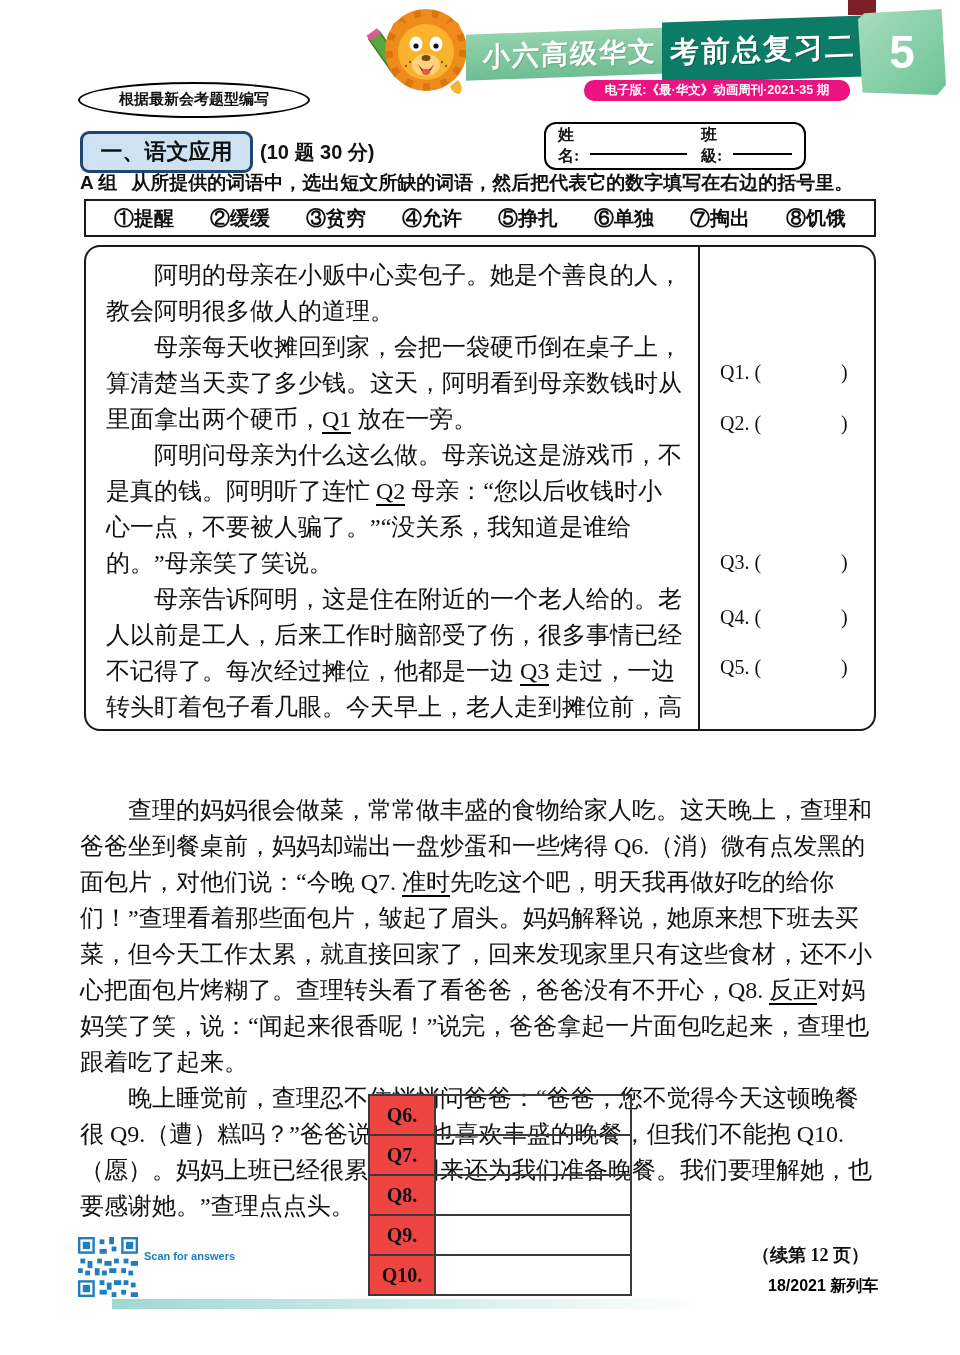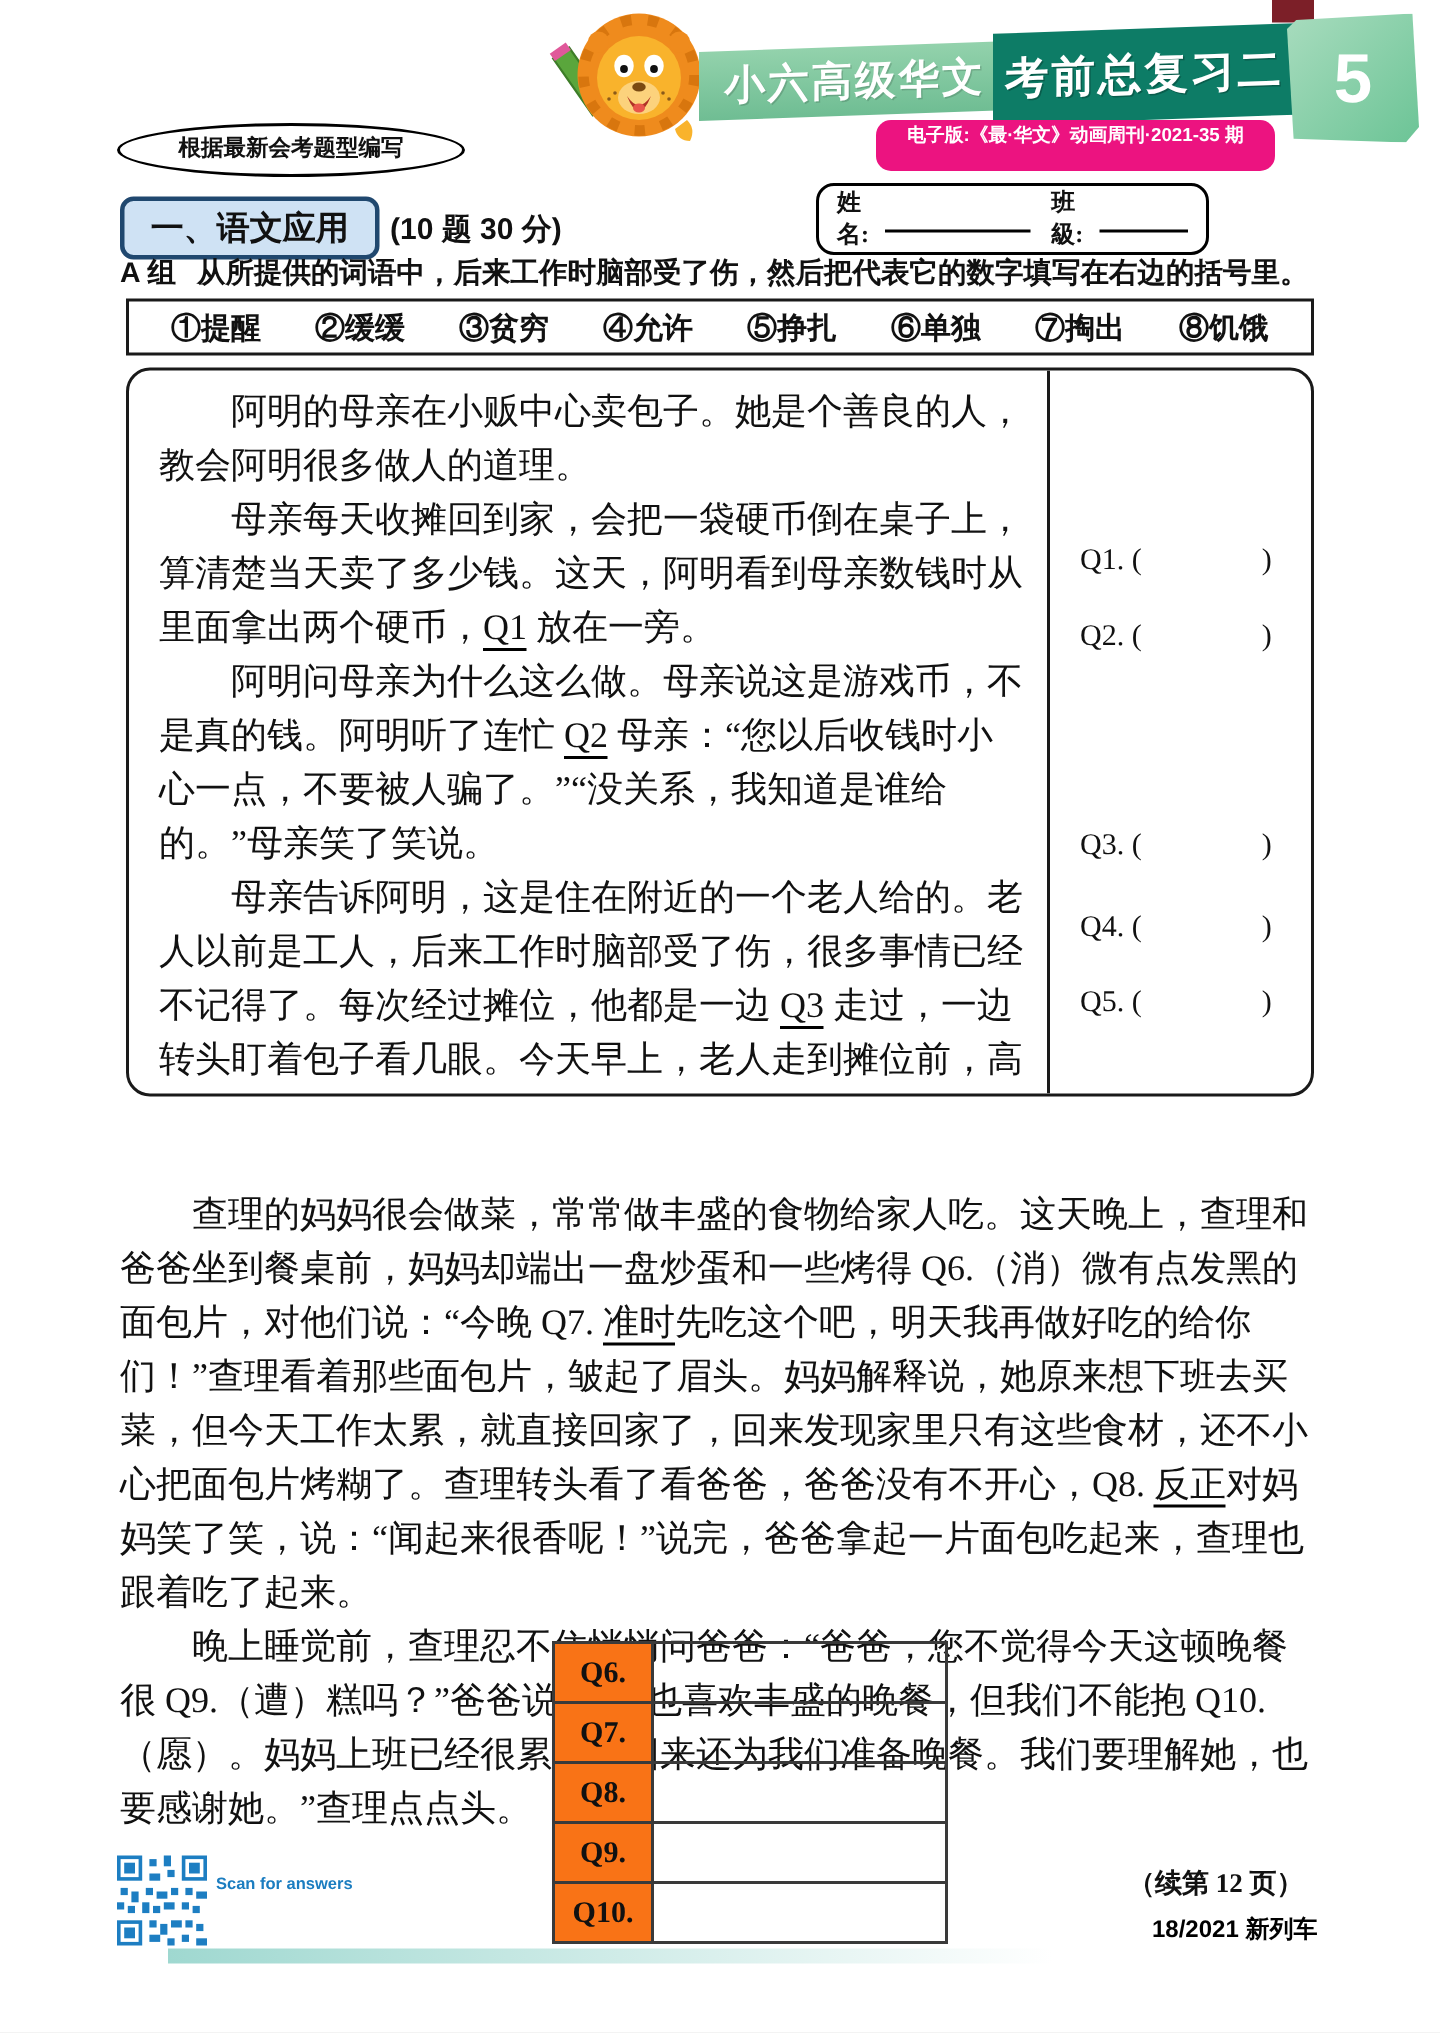--- a/index.html
+++ b/index.html
@@ -14,21 +14,21 @@
         display:flex;align-items:center;justify-content:center;color:#fff;font-size:27px;font-weight:bold;
         letter-spacing:2px;text-shadow:1px 1px 0 rgba(0,0,0,.15);}
   .banner-dark{position:absolute;left:662px;top:19px;width:202px;height:61px;background:#0d7c66;
         transform:skewY(-2deg);display:flex;align-items:center;justify-content:center;color:#fff;
         font-size:29px;font-weight:bold;letter-spacing:2px;text-shadow:1px 1px 0 rgba(0,0,0,.25);}
   .maroon-tab{position:absolute;left:848px;top:0;width:28px;height:15px;background:#7c1f28;}
   .page-num-panel{position:absolute;left:858px;top:9px;width:88px;height:86px;
         background:linear-gradient(135deg,#a8dcbe,#6cc496);
         clip-path:polygon(7% 5%,95% 0,100% 88%,90% 100%,5% 97%,0 12%);
         display:flex;align-items:center;justify-content:center;color:#fff;font-size:46px;font-weight:bold;}
-  .emag-badge{position:absolute;left:584px;top:80px;width:266px;height:34px;background:#ec1380;
+  .emag-badge{position:absolute;left:584px;top:80px;width:266px;height:21px;background:#ec1380;
         border-radius:10px;color:#fff;font-size:12.5px;font-weight:bold;text-align:center;line-height:21px;}
   
   .section-title-box{position:absolute;left:80px;top:131px;width:167px;height:36px;background:#cfe2f4;
         border:3px solid #20486f;border-radius:9px;display:flex;align-items:center;justify-content:center;
         font-size:22px;font-weight:bold;}
   .score{position:absolute;left:260px;top:139px;font-size:20px;font-weight:bold;}
   .name-box{position:absolute;left:544px;top:122px;width:262px;height:48px;border:2px solid #000;
         border-radius:12px;display:flex;align-items:center;padding:0 12px;box-sizing:border-box;
         font-size:16px;font-weight:bold;font-family:"Liberation Serif","DejaVu Serif",serif;}
   .blank{display:inline-block;border-bottom:2px solid #000;height:1.05em;vertical-align:bottom;}
@@ -52,21 +52,21 @@
   .answers-col{position:absolute;left:612px;top:0;bottom:0;right:0;border-left:2.5px solid #1a1a1a;}
   .ans{position:absolute;left:20px;font-size:20px;white-space:pre;
         font-family:"Liberation Serif","DejaVu Serif",serif;}
   
   .passage-b-text{position:absolute;left:80px;top:792px;width:800px;font-size:24px;line-height:36px;
         font-family:"Liberation Serif","DejaVu Serif",serif;}
   
   .ans-table{position:absolute;left:368px;top:1094px;border-collapse:collapse;}
   .ans-table td{border:2px solid #3a3a3a;height:36px;
         font-family:"Liberation Serif","DejaVu Serif",serif;font-size:20px;font-weight:bold;}
-  .ans-table .qcell{width:62px;text-align:center;background:#f97316;}
+  .ans-table .qcell{width:62px;text-align:center;background:#ef4444;}
   .ans-table .acell{width:192px;}
   
   .qr{position:absolute;left:78px;top:1236px;width:60px;height:62px;}
   .scan-label{position:absolute;left:144px;top:1250px;font-size:11px;font-weight:bold;color:#1b7dc0;}
   .answers-note{position:absolute;left:144px;top:1266px;font-size:15px;font-weight:bold;color:#1b7dc0;}
   .continue-note{position:absolute;left:752px;top:1243px;font-size:18px;font-weight:bold;
         font-family:"Liberation Serif","DejaVu Serif",serif;}
   .issue-note{position:absolute;left:768px;top:1276px;font-size:16px;font-weight:bold;color:#000000;}
   .teal-bar{position:absolute;left:112px;top:1299px;width:590px;height:10px;
         background:linear-gradient(to right,#9fd8d0,rgba(255,255,255,0));}
@@ -125,21 +125,21 @@
   <span class="score">(10 题 30 分)</span>
 
   <div class="name-box">
     <span>姓名:</span>
     <span class="blank w130"></span>
     <span>班級:</span>
     <span class="blank w75"></span>
   </div>
 
   <div class="instr" style="top:170px">
-    <span class="grp">A 组</span><span>从所提供的词语中，后来工作时脑部受了伤，然后把代表它的数字填写在右边的括号里。</span>
+    <span class="grp">A 组</span><span>从所提供的词语中，选出短文所缺的词语，然后把代表它的数字填写在右边的括号里。</span>
   </div>
 
   <div class="wordbank">
     <span>①提醒</span>
     <span>②缓缓</span>
     <span>③贫穷</span>
     <span>④允许</span>
     <span>⑤挣扎</span>
     <span>⑥单独</span>
     <span>⑦掏出</span>

